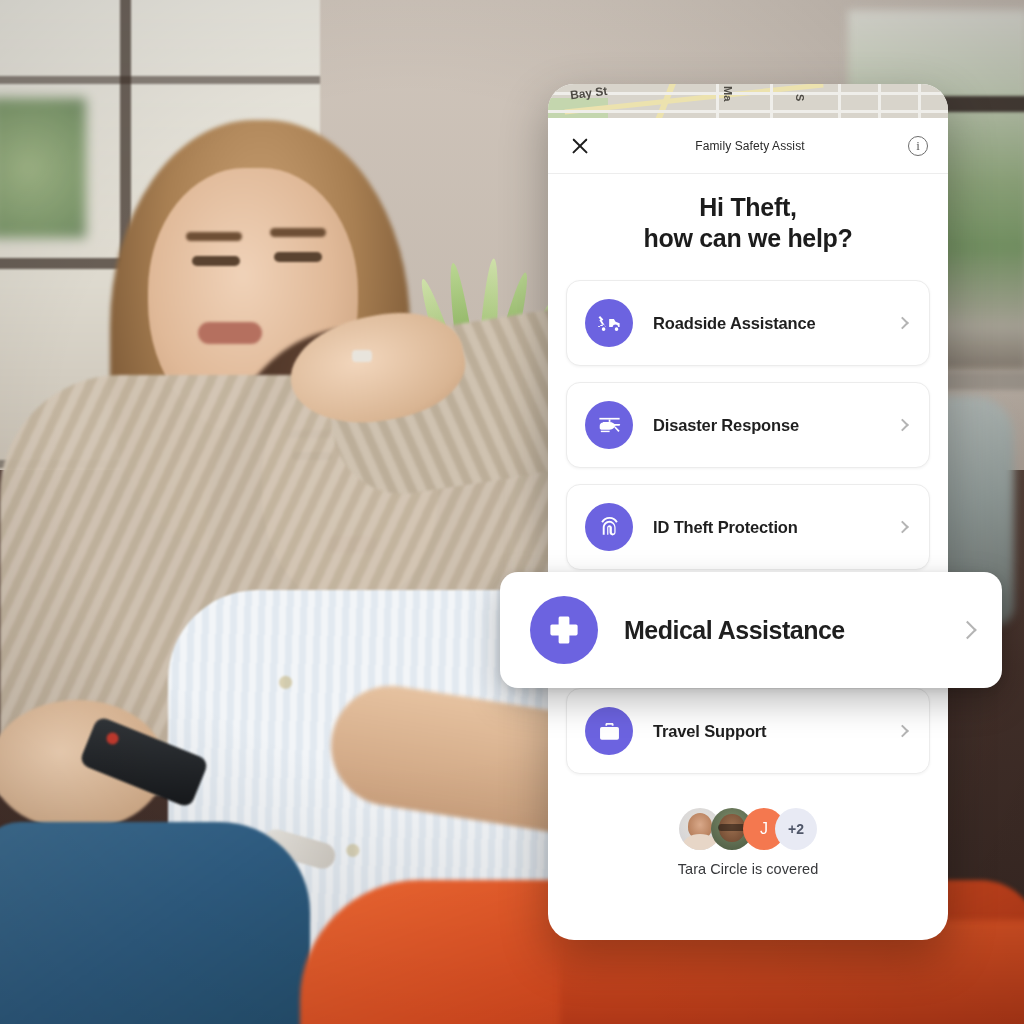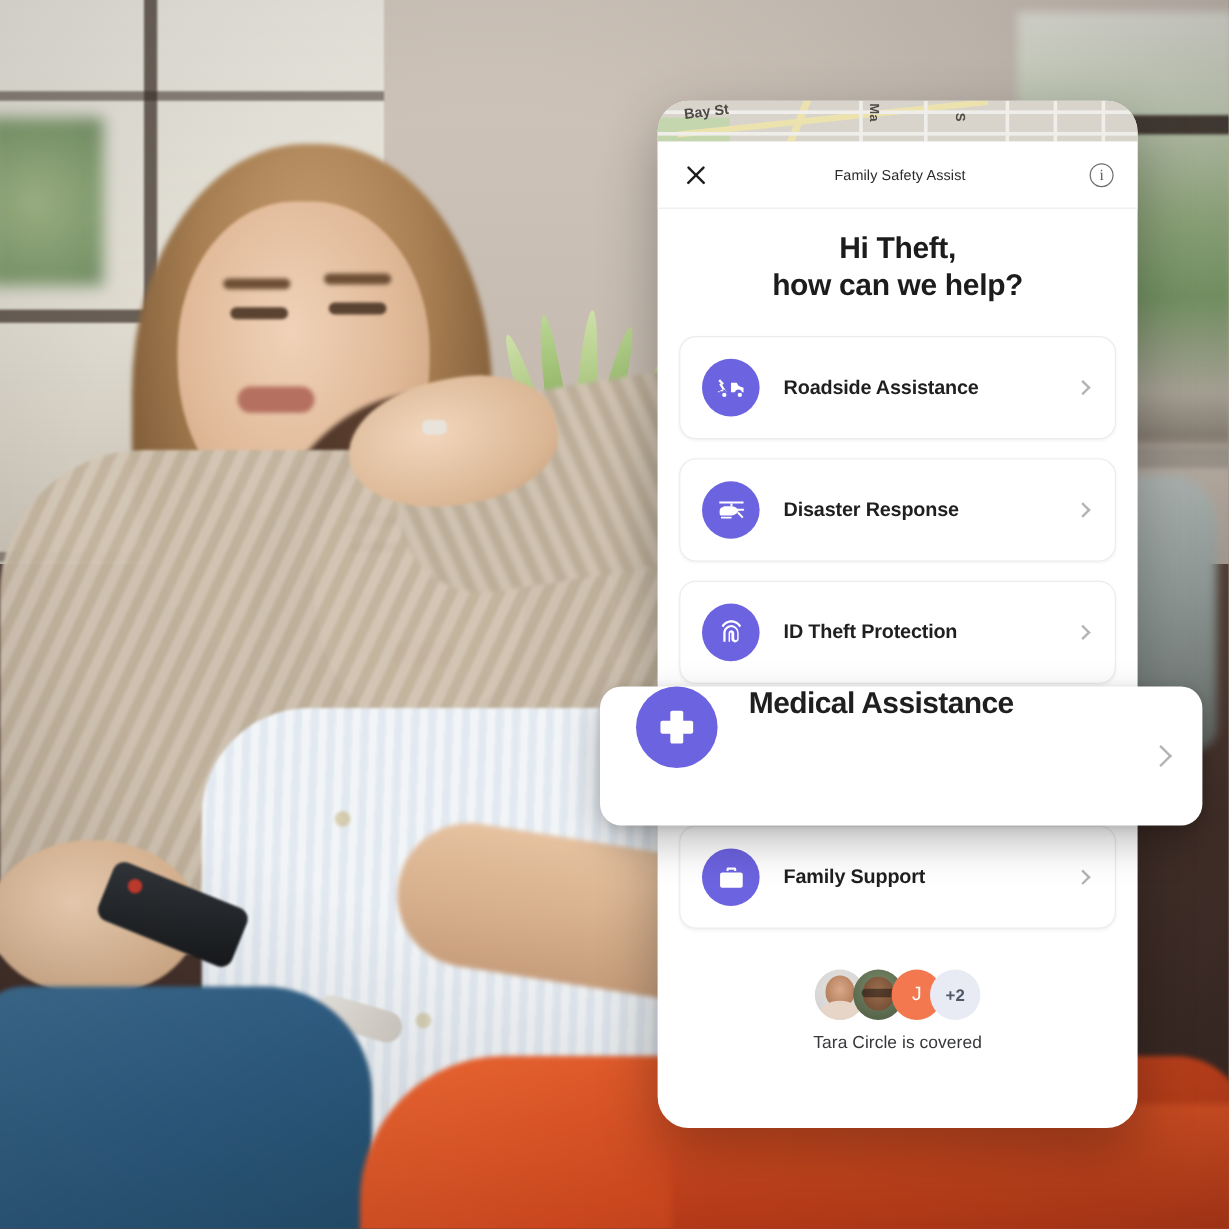--- a/index.html
+++ b/index.html
@@ -270,21 +270,21 @@
     position: absolute; right: 22px; top: 50%; width: 9px; height: 9px;
     border-right: 2px solid #b4b4b4; border-top: 2px solid #b4b4b4;
     transform: translateY(-50%) rotate(45deg);
   }
 
   
   .hi-card {
     position: absolute; left: 500px; top: 572px; width: 502px; height: 116px;
     background: #fff; border-radius: 18px;
     box-shadow: 0 14px 34px rgba(0,0,0,.26), 0 2px 8px rgba(0,0,0,.10);
-    display: flex; align-items: flex-start; padding: 0 30px; cursor: pointer; z-index: 5;
+    display: flex; align-items: center; padding: 0 30px; cursor: pointer; z-index: 5;
   }
   .hi-card .ic { width: 68px; height: 68px; flex: 0 0 68px; }
   .hi-card .ic svg { width: 38px; height: 38px; }
   .hi-card .row-label { margin-left: 26px; font-size: 25px; letter-spacing: -.5px; }
   .hi-card .chev {
     right: 28px; width: 13px; height: 13px;
     border-right-width: 2.6px; border-top-width: 2.6px;
   }
 
   
@@ -469,21 +469,21 @@
 
       <div class="row ghost"></div>
 
       <div class="row">
         <div class="ic">
           <svg viewBox="0 0 24 24">
               <path d="M9.6 4.4h4.8c.7 0 1.2.5 1.2 1.2v1.3h-1.6V6H9.9v.9H8.4V5.6c0-.7.5-1.2 1.2-1.2z"></path>
               <rect x="3.6" y="8" width="16.8" height="11.4" rx="1.6"></rect>
             </svg>
         </div>
-        <div class="row-label">Family Support</div>
+        <div class="row-label">Travel Support</div>
         <div class="chev"></div>
       </div>
     </div>
 
     <div class="footer">
       <div class="avatars">
         <div class="av p1"></div>
         <div class="av p2"></div>
         <div class="av init">J</div>
         <div class="av more">+2</div>

